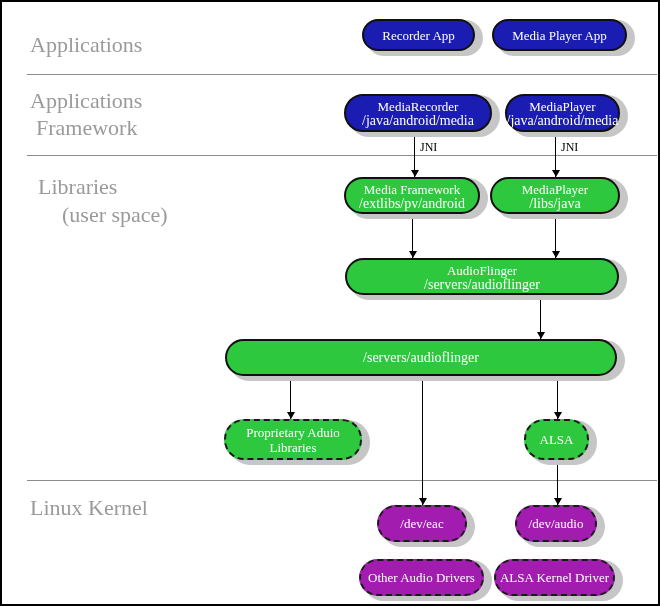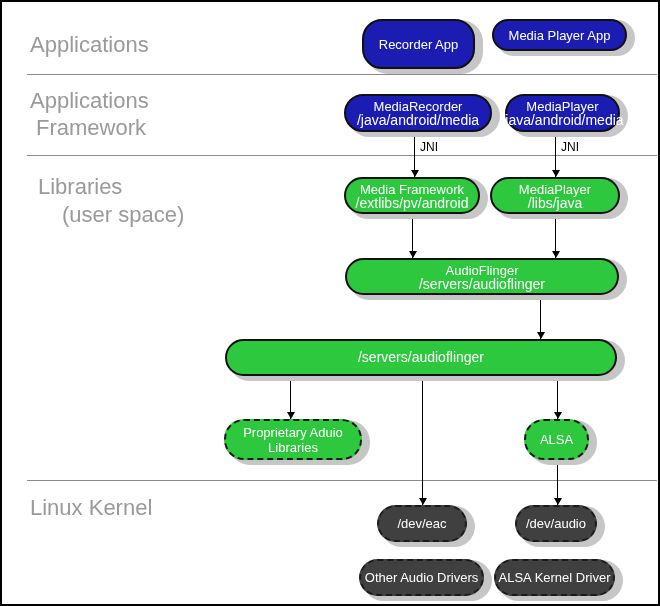--- a/index.html
+++ b/index.html
@@ -4,21 +4,21 @@
 <style>
   html, body { margin: 0; padding: 0; background: #ffffff; }
   .frame {
     position: relative;
     width: 660px;
     height: 606px;
     box-sizing: border-box;
     background: #ffffff;
     border: 2px solid #000000;
     overflow: hidden;
-    font-family: Liberation Sans, sans-serif;
+    font-family: Liberation Serif, serif;
   }
   .section-label {
     position: absolute;
     color: #9a9a9a;
     font-size: 22px;
     white-space: nowrap;
     line-height: 24px;
   }
   .divider {
     position: absolute;
@@ -36,21 +36,21 @@
     justify-content: center;
     border-radius: 20px;
     color: #ffffff;
     text-align: center;
     border: 2px solid #101010;
     box-shadow: 6px 3px 0 2px #c6c6c6;
   }
   .pill.dashed { border: 2px dashed #1a1a1a; }
   .blue  { background: #1a1cb2; }
   .green { background: #2dc83e; }
-  .red   { background: #404040; }
+  .red   { background: #a21caf; }
   .pill-label { font-size: 13px; line-height: 15px; }
   .pill-path  { font-size: 14px; line-height: 13px; }
   .conn {
     position: absolute;
     width: 1px;
     background: #000000;
   }
   .conn .head {
     position: absolute;
     bottom: 0;
@@ -108,21 +108,21 @@
   <div class="conn" style="left:555px; top:373px; height:44px;">
       <span class="head"></span>
     </div>
   <div class="conn" style="left:555px; top:458px; height:45px;">
       <span class="head"></span>
     </div>
 
   <div class="edge-label" style="left:418px; top:138px;">JNI</div>
   <div class="edge-label" style="left:559px; top:138px;">JNI</div>
 
-  <div class="pill blue" style="left:360px; top:17px; width:113px; height:50px;">
+  <div class="pill blue" style="left:360px; top:17px; width:113px; height:32px;">
     <div class="pill-label">Recorder App</div>
   </div>
   <div class="pill blue" style="left:490px; top:17px; width:135px; height:32px;">
     <div class="pill-label">Media Player App</div>
   </div>
 
   <div class="pill blue" style="left:342px; top:92px; width:148px; height:38px;text-align:right;">
     <div class="pill-label">MediaRecorder</div>
     <div class="pill-path">/java/android/media</div>
   </div>

